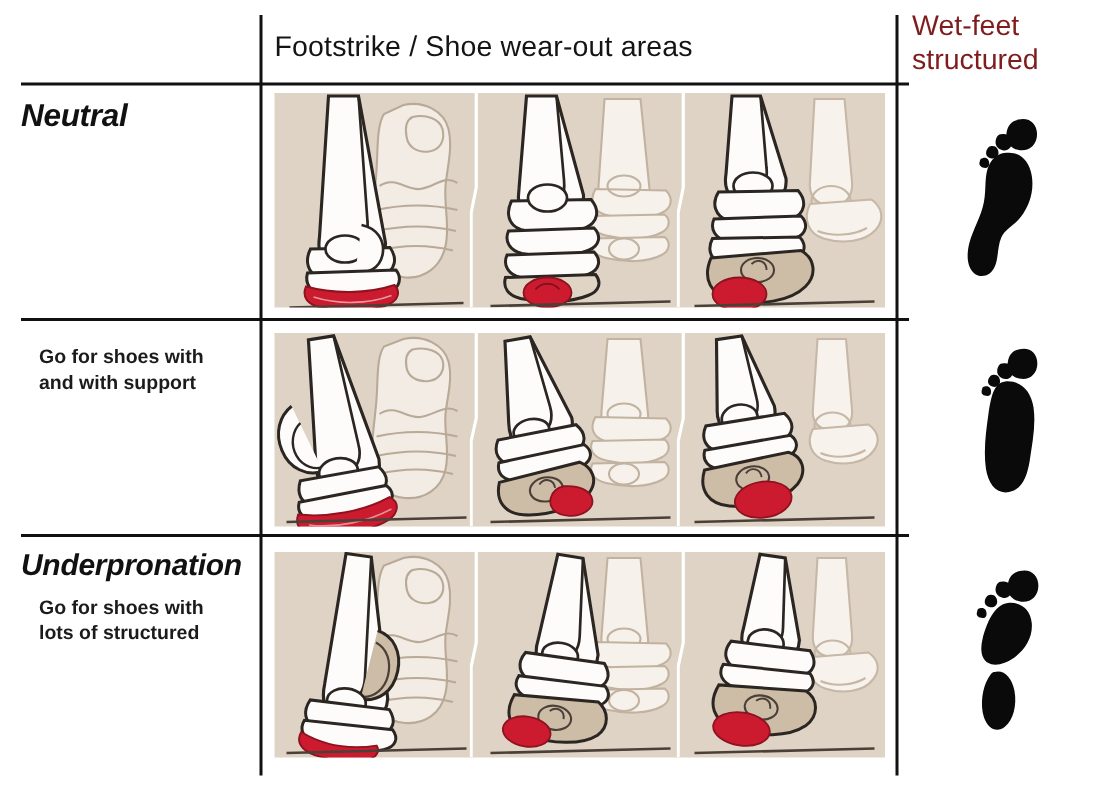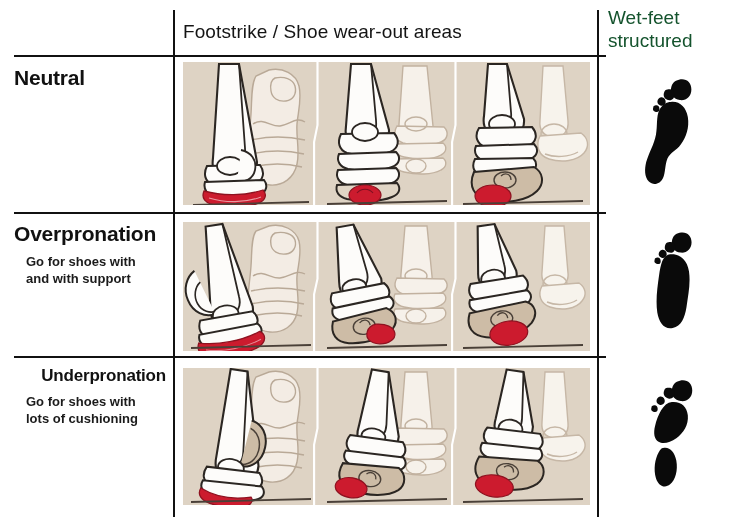--- a/index.html
+++ b/index.html
@@ -20,30 +20,30 @@
   .rule-v.v2{left:597px;top:10px;height:507px;}
 
   
   .hdr-mid{
     position:absolute;left:183px;top:14px;width:408px;height:36px;
     display:flex;align-items:center;
     font-size:19px;font-weight:400;letter-spacing:.1px;color:#141414;
   }
   .hdr-right{
     position:absolute;left:608px;top:6px;width:128px;
-    font-size:19px;line-height:23px;color:#14532d;
+    font-size:19px;line-height:23px;color:#7f1d1d;
   }
 
   
   .rowlabel{position:absolute;left:14px;width:152px;}
   .rowlabel .title{
-    font-weight:700;font-size:21px;letter-spacing:-.2px;
+    font-style:italic;font-weight:700;font-size:21px;letter-spacing:-.2px;
     color:#111;white-space:nowrap;
   }
-  .rowlabel.r3 .title{font-size:17px;text-align:right;}
+  .rowlabel.r3 .title{font-size:20px;}
   .rowlabel .sub{
     margin-top:7px;margin-left:12px;
     font-size:13px;line-height:17px;font-weight:700;color:#1b1b1b;
   }
   .rowlabel.r1{top:66px;}
   .rowlabel.r2{top:222px;}
   .rowlabel.r3{top:366px;}
 
   
   .strip{
@@ -86,32 +86,31 @@
   <div class="hdr-right">
     <div>Wet-feet</div>
     <div>structured</div>
   </div>
 
   <div class="rowlabel r1">
     <div class="title">Neutral</div>
   </div>
 
   <div class="rowlabel r2">
-    <div class="title">Overpronation</div>
     <div class="sub">
       <div>Go for shoes with</div>
       <div>and with support</div>
     </div>
   </div>
 
   <div class="rowlabel r3">
     <div class="title">Underpronation</div>
     <div class="sub">
       <div>Go for shoes with</div>
-      <div>lots of cushioning</div>
+      <div>lots of structured</div>
     </div>
   </div>
 
   <div class="strip s1">
     <div class="panels">
 
       <div class="panel">
         <svg viewBox="0 0 136 143" width="136" height="143">
           <g fill="#f3ece4" stroke="#b9a997" stroke-width="1.4">
             <path d="M86 8 c14 -3 27 4 30 16 c3 13 -1 26 -2 38 c-1 14 3 27 0 40 c-3 14 -14 22 -27 21 c-13 -1 -21 -11 -22 -24 c-1 -16 2 -31 3 -47 c1 -15 0 -30 5 -38 z"></path>

